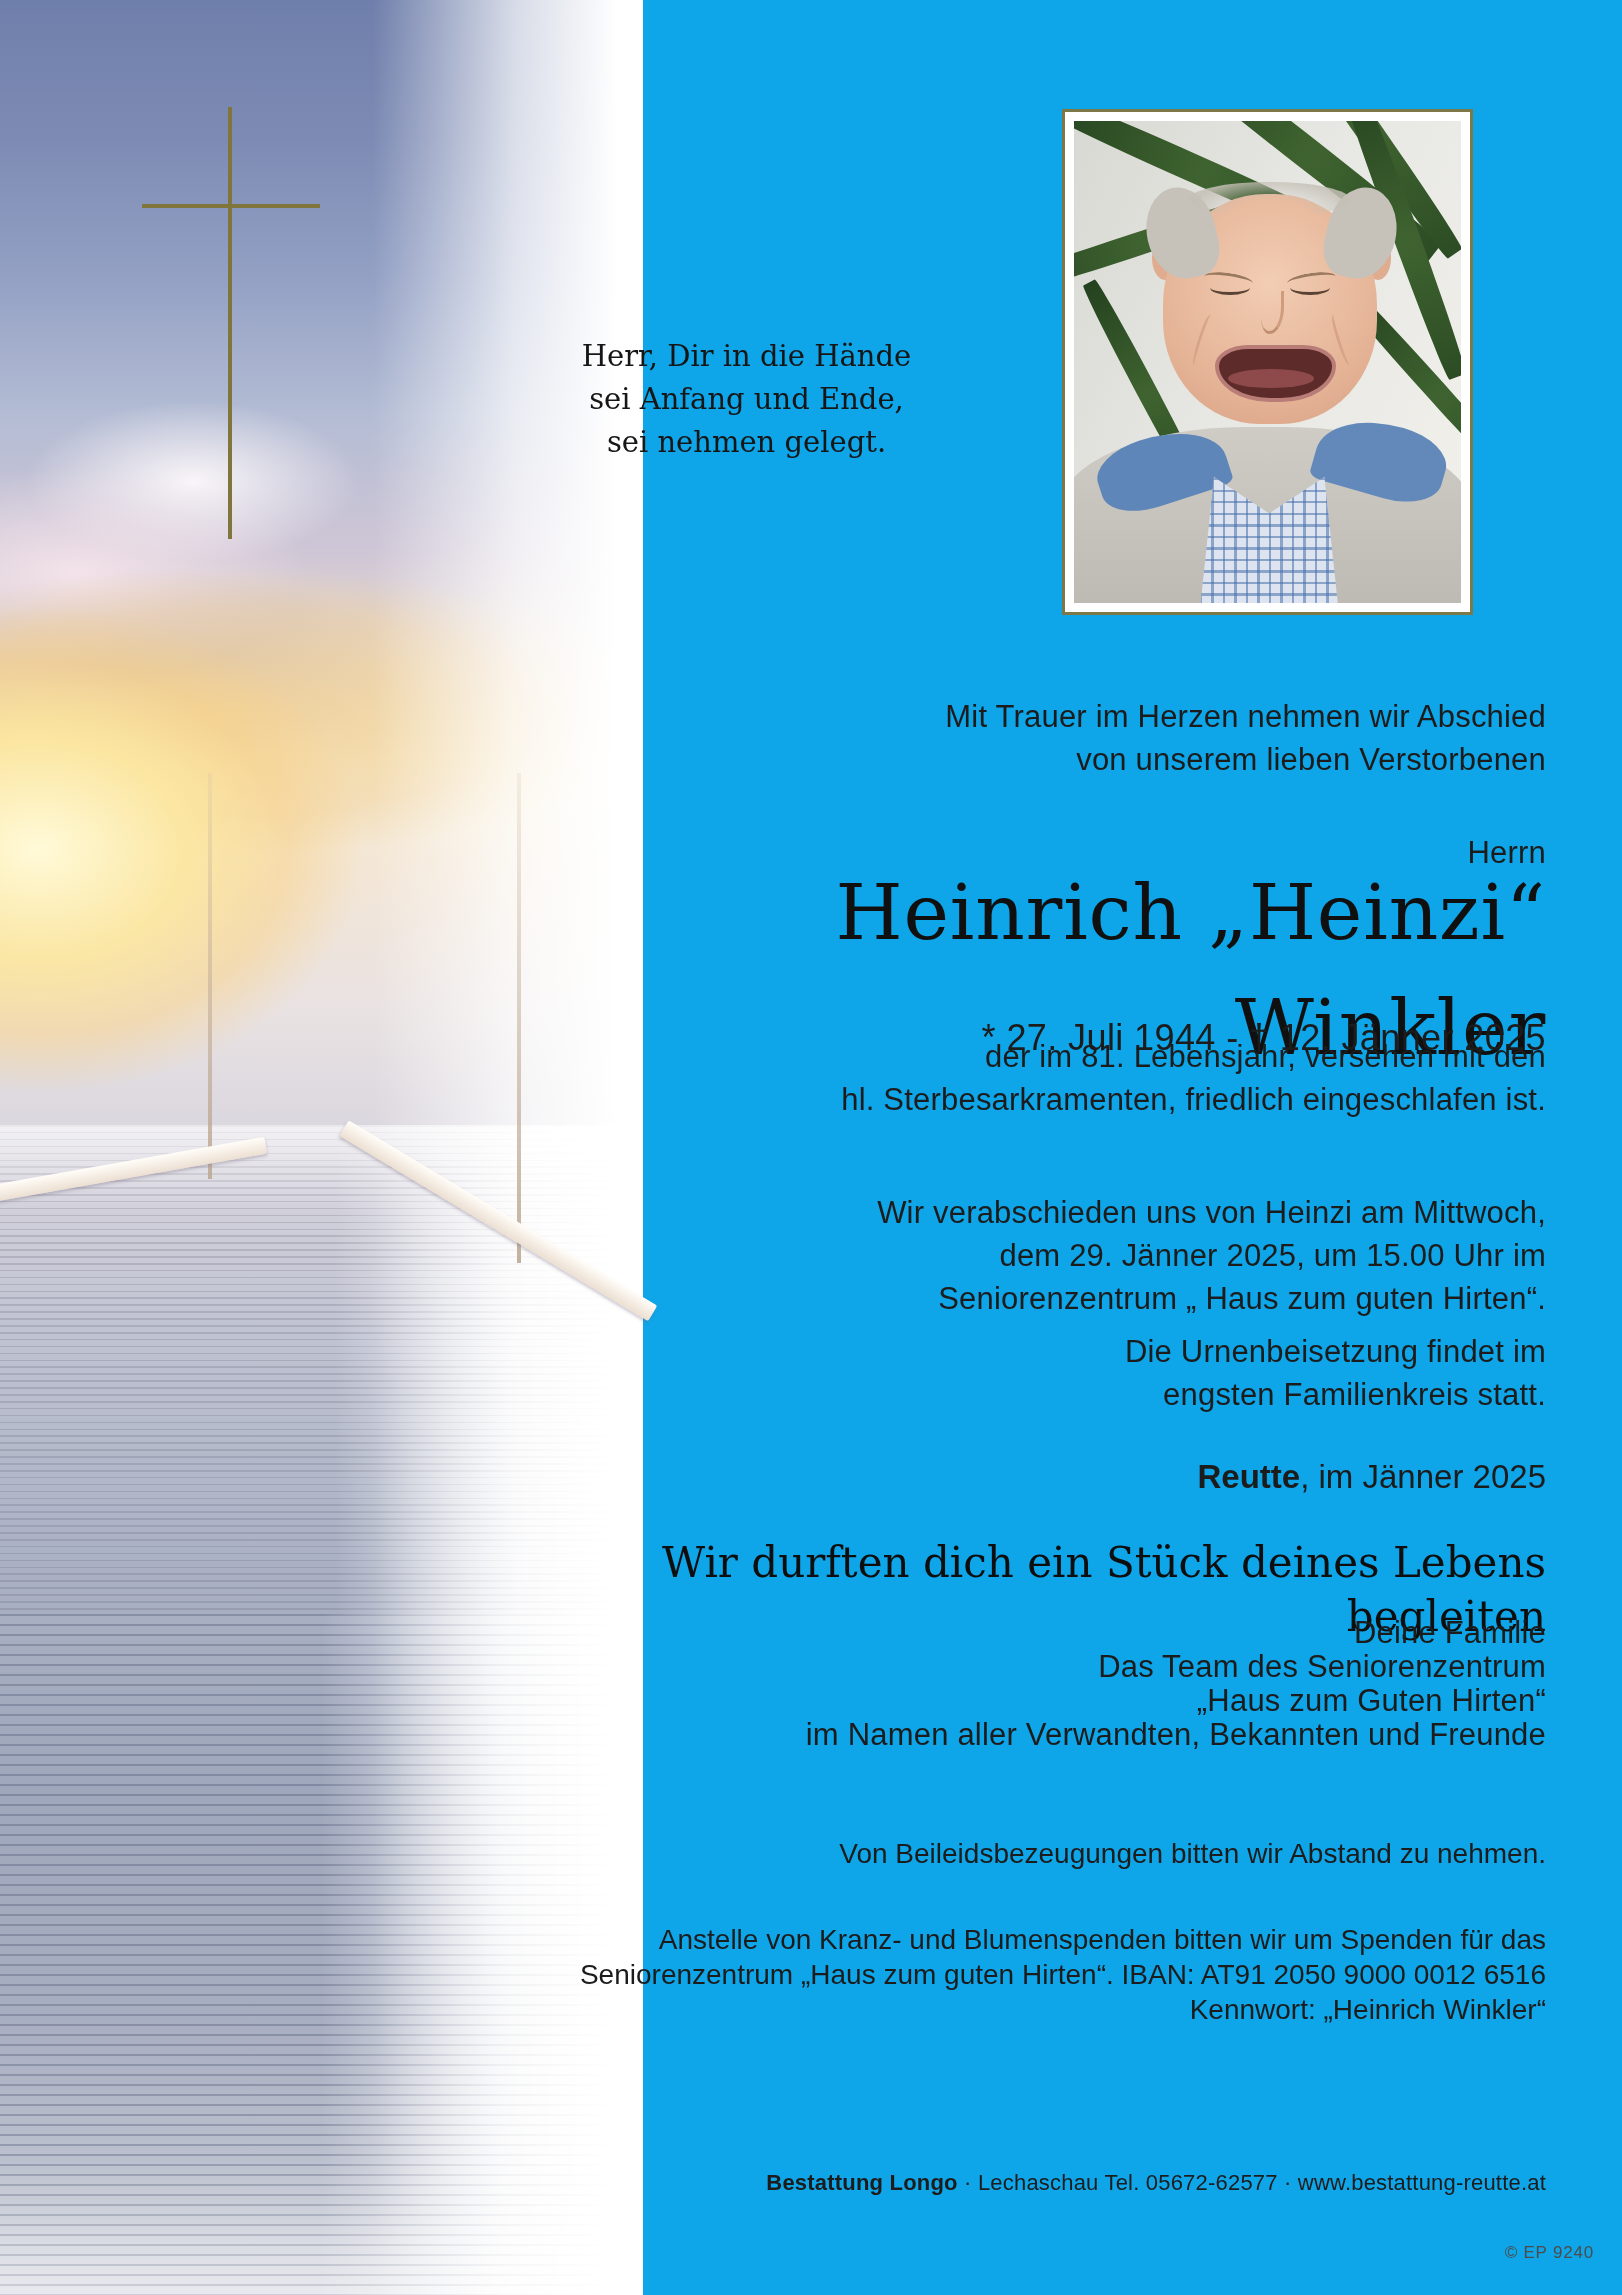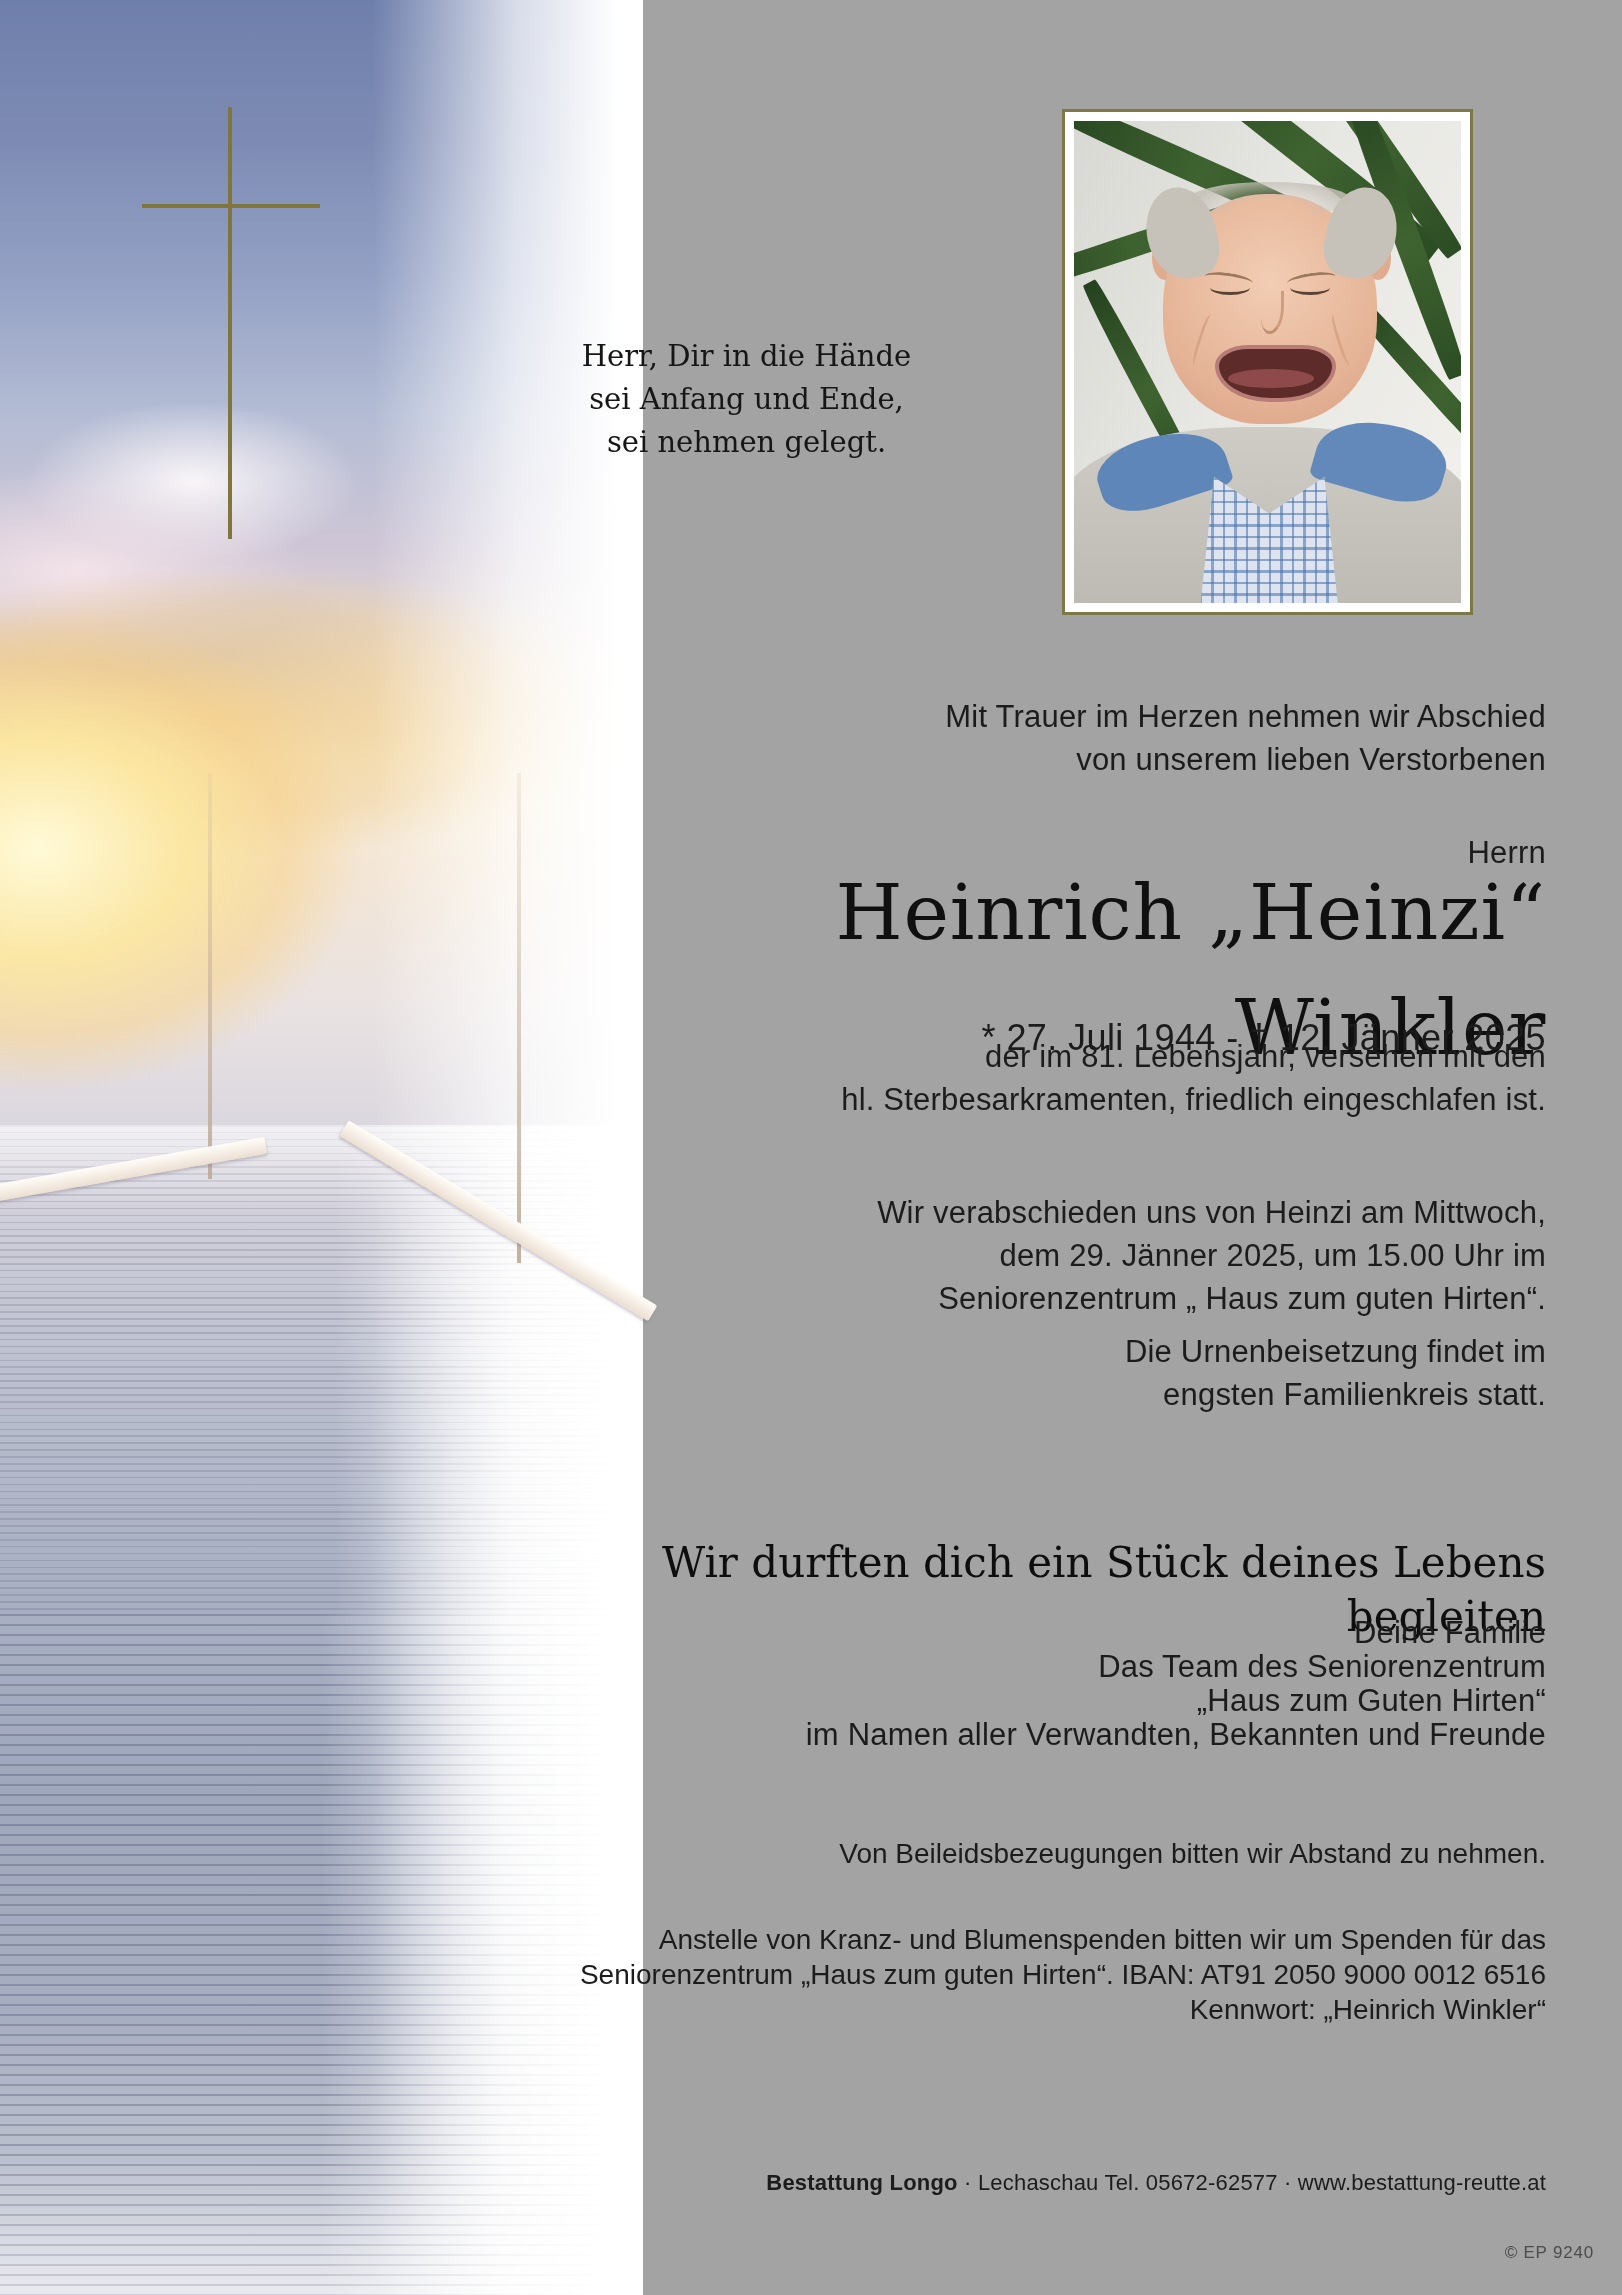--- a/index.html
+++ b/index.html
@@ -1,16 +1,16 @@
 <!DOCTYPE html>
 <html style="font-size:12.2px"><head>
 <meta charset="utf-8">
 <style>
   html,body{margin:0;padding:0;background:#ffffff;}
-  #page{position:relative;width:1623px;height:2295px;background:#a3a3a3;overflow:hidden;
+  #page{position:relative;width:1623px;height:2295px;background:#0ea5e9;overflow:hidden;
         font-family:"Liberation Sans",sans-serif;color:#1c1c1c;}
 
   
   .art{position:absolute;left:0;top:0;width:643px;height:2295px;}
   .art-base{position:absolute;inset:0;
     background:
       linear-gradient(90deg, rgba(255,255,255,0) 58%, rgba(255,255,255,.72) 80%, #ffffff 96%),
       radial-gradient(ellipse 428px 321px at 6% 37%, rgba(255,250,216,.98) 0%, rgba(252,231,160,.92) 34%, rgba(248,211,140,.55) 58%, rgba(248,211,140,0) 76%),
       radial-gradient(ellipse 551px 191px at 36% 31%, rgba(242,209,148,.85) 0%, rgba(240,206,150,.42) 54%, rgba(240,206,150,0) 76%),
       radial-gradient(ellipse 329px 153px at 12% 25%, rgba(246,229,235,.92) 0%, rgba(246,229,235,0) 70%),
@@ -173,20 +173,23 @@
 
   <div class="blk farewell">
     <div class="body-line">Wir verabschieden uns von Heinzi am Mittwoch,</div>
     <div class="body-line">dem 29. Jänner 2025, um 15.00 Uhr im</div>
     <div class="body-line">Seniorenzentrum „ Haus zum guten Hirten“.</div>
   </div>
   <div class="blk urn">
     <div class="body-line">Die Urnenbeisetzung findet im</div>
     <div class="body-line">engsten Familienkreis statt.</div>
   </div>
+  <div class="blk place">
+    <b>Reutte</b><span>, im Jänner 2025</span>
+  </div>
 
   <div class="blk tribute serif">Wir durften dich ein Stück deines Lebens begleiten</div>
   <div class="blk mourners">
     <div class="body-line">Deine Familie</div>
     <div class="body-line">Das Team des Seniorenzentrum</div>
     <div class="body-line">„Haus zum Guten Hirten“</div>
     <div class="body-line">im Namen aller Verwandten, Bekannten und Freunde</div>
   </div>
 
   <div class="blk condolence">Von Beileidsbezeugungen bitten wir Abstand zu nehmen.</div>

